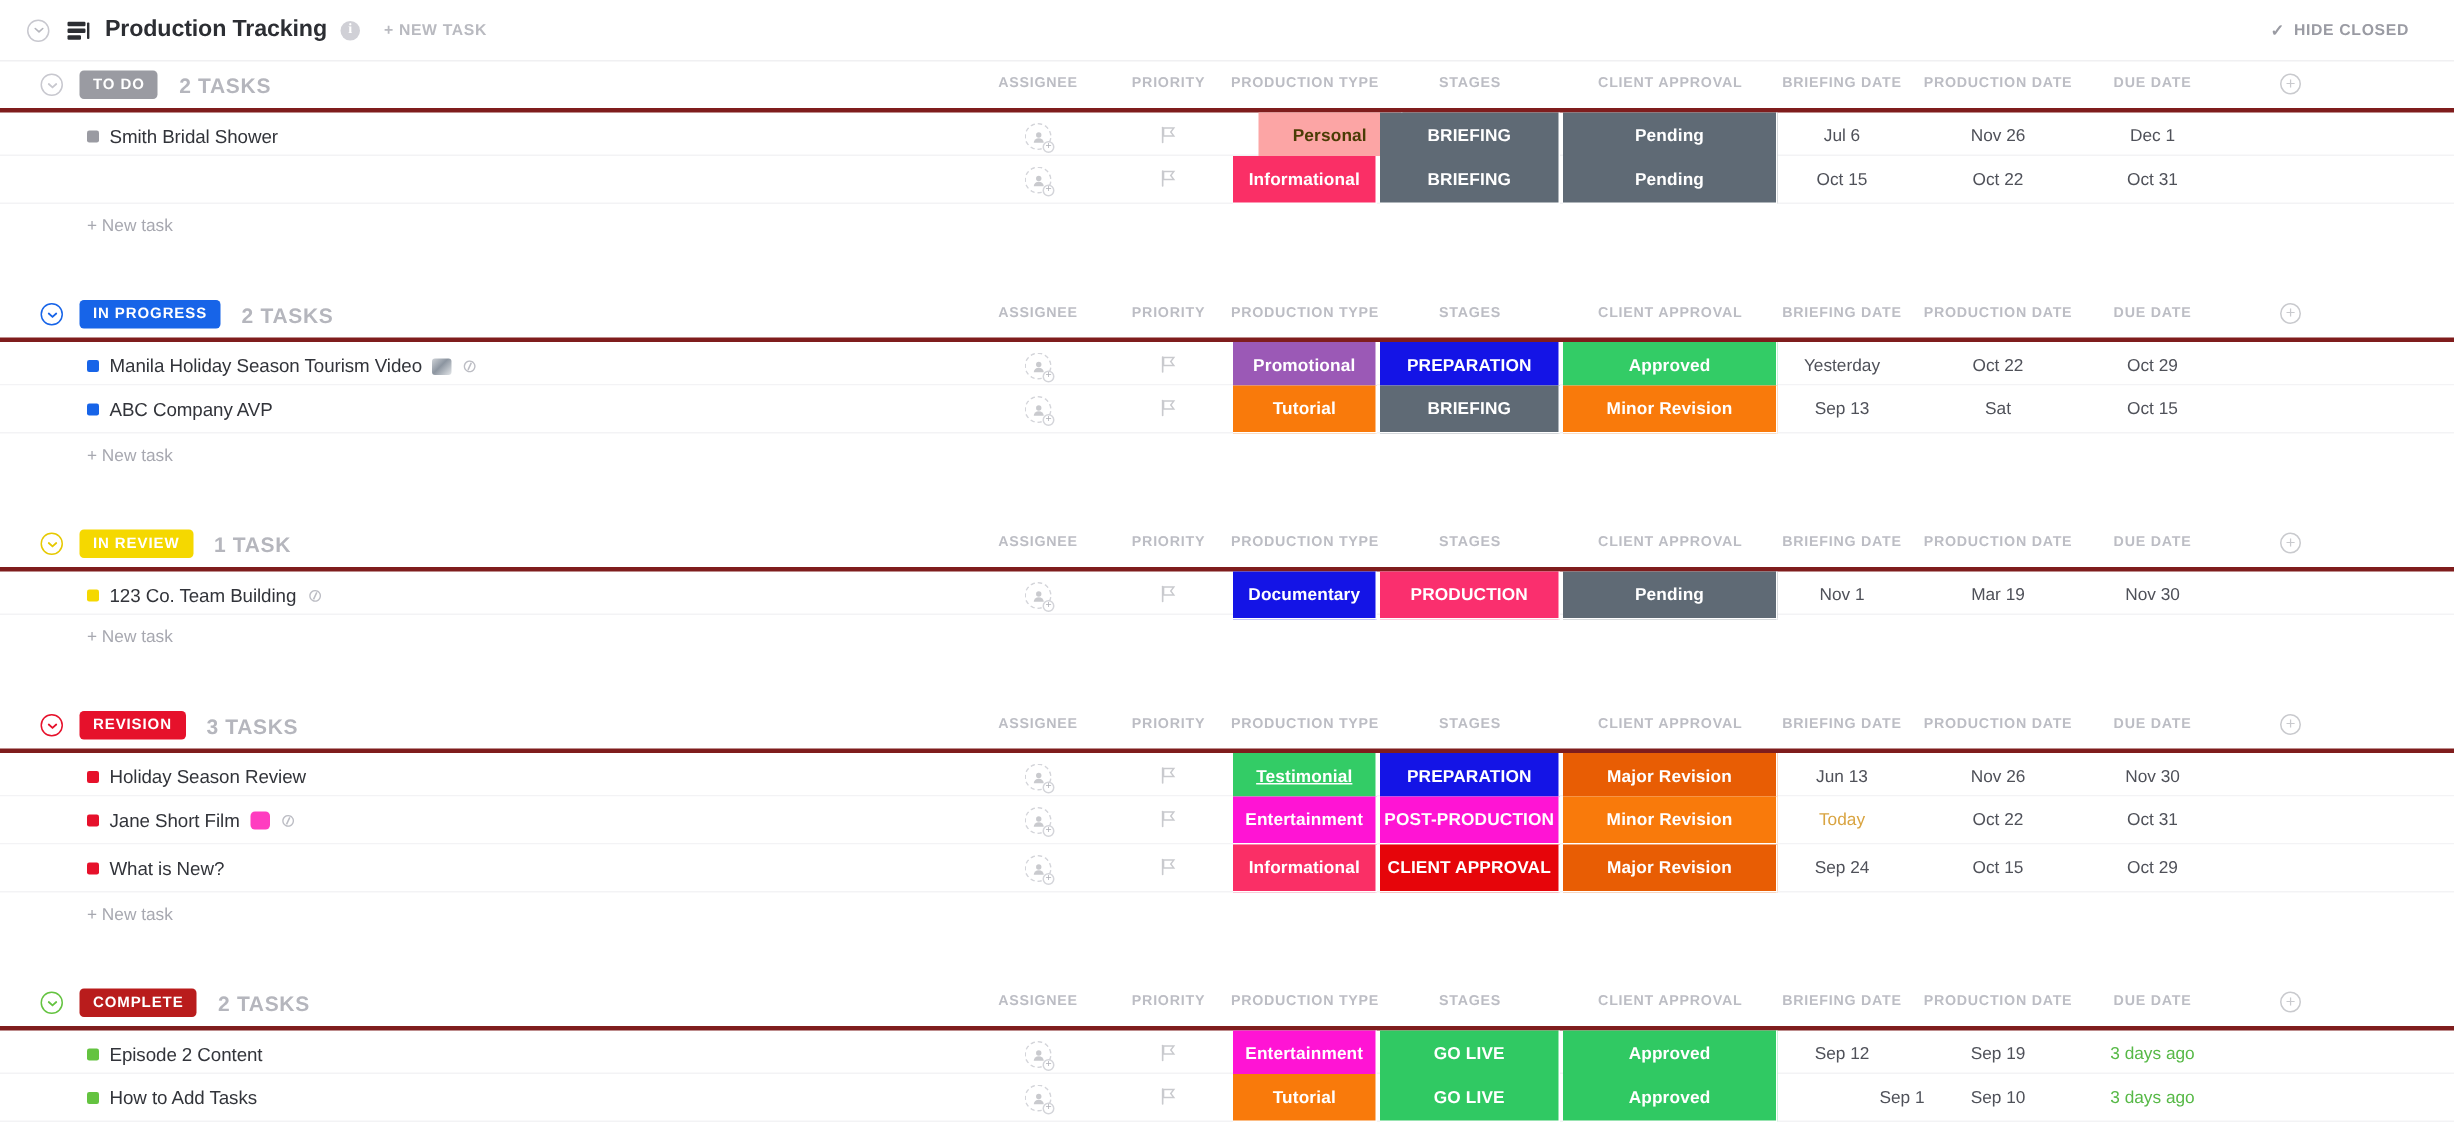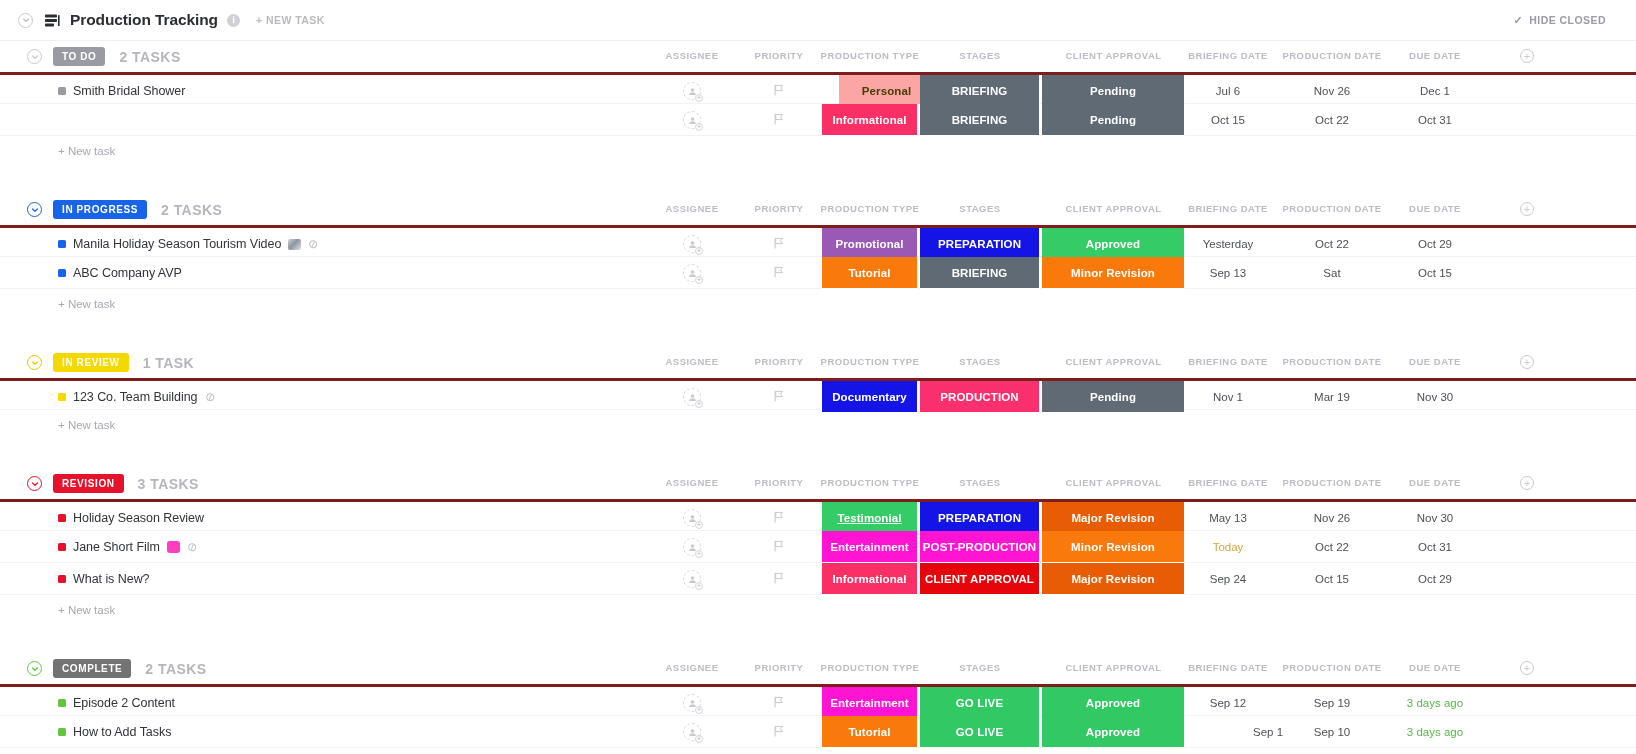--- a/index.html
+++ b/index.html
@@ -535,21 +535,21 @@
             </div>
             <span class="plus-badge">+</span>
           </div>
           <div class="flag-cell" style="left: 779px;"><svg width="11" height="12" viewBox="0 0 11 12">
               <path d="M1.6 1 L1.6 11" stroke="#c9cace" stroke-width="1.1" stroke-linecap="round" fill="none"></path>
               <path d="M2.2 1.4 L9 1.4 L7 4 L9 6.6 L2.2 6.6 Z" fill="none" stroke="#c9cace" stroke-width="1"></path>
             </svg></div>
           <div class="pill" style="left: 822px; width: 96px; background: rgb(51, 204, 102); color: rgb(255, 255, 255); text-decoration: underline;">Testimonial</div>
           <div class="pill" style="left: 920px; width: 120px; background: rgb(20, 20, 230); color: rgb(255, 255, 255);">PREPARATION</div>
           <div class="pill" style="left: 1042px; width: 143px; background: rgb(232, 93, 4); color: rgb(255, 255, 255);">Major Revision</div>
-          <div class="date-cell" style="left: 1228px; width: 100px; color: rgb(79, 81, 89);">May 13</div>
+          <div class="date-cell" style="left: 1228px; width: 100px; color: rgb(79, 81, 89);">Jun 13</div>
           <div class="date-cell" style="left: 1332px; width: 100px; color: rgb(79, 81, 89);">Nov 26</div>
           <div class="date-cell" style="left: 1435px; width: 100px; color: rgb(79, 81, 89);">Nov 30</div>
         </div>
         <div class="row">
           <div class="task-name-wrap">
             <span class="sq" style="background: rgb(230, 17, 43);"></span>
             <span class="task-name">Jane Short Film</span>
             <span class="tag-chip" style="background: rgb(255, 61, 192);"></span>
             <span class="clip">⊘</span>
           </div>
@@ -602,21 +602,21 @@
       <div class="newtask">+ New task</div>
       <div class="group-gap"></div>
     </div>
     <div class="group">
       <div class="group-head">
         <span class="grp-caret" style="color: rgb(100, 195, 64);">
           <svg width="8" height="8" viewBox="0 0 8 8">
             <path d="M1.5 3 L4 5.3 L6.5 3" fill="none" stroke="currentColor" stroke-width="1.2" stroke-linecap="round" stroke-linejoin="round"></path>
           </svg>
         </span>
-        <span class="status-chip" style="background: #737373; color: rgb(255, 255, 255);">COMPLETE</span>
+        <span class="status-chip" style="background: #b91c1c; color: rgb(255, 255, 255);">COMPLETE</span>
         <span class="task-count">2 TASKS</span>
         <div class="col-head">
           <span style="left: 692px;">ASSIGNEE</span>
           <span style="left: 779px;">PRIORITY</span>
           <span style="left: 870px;">PRODUCTION TYPE</span>
           <span style="left: 980px;">STAGES</span>
           <span style="left: 1113.5px;">CLIENT APPROVAL</span>
           <span style="left: 1228px;">BRIEFING DATE</span>
           <span style="left: 1332px;">PRODUCTION DATE</span>
           <span style="left: 1435px;">DUE DATE</span>

